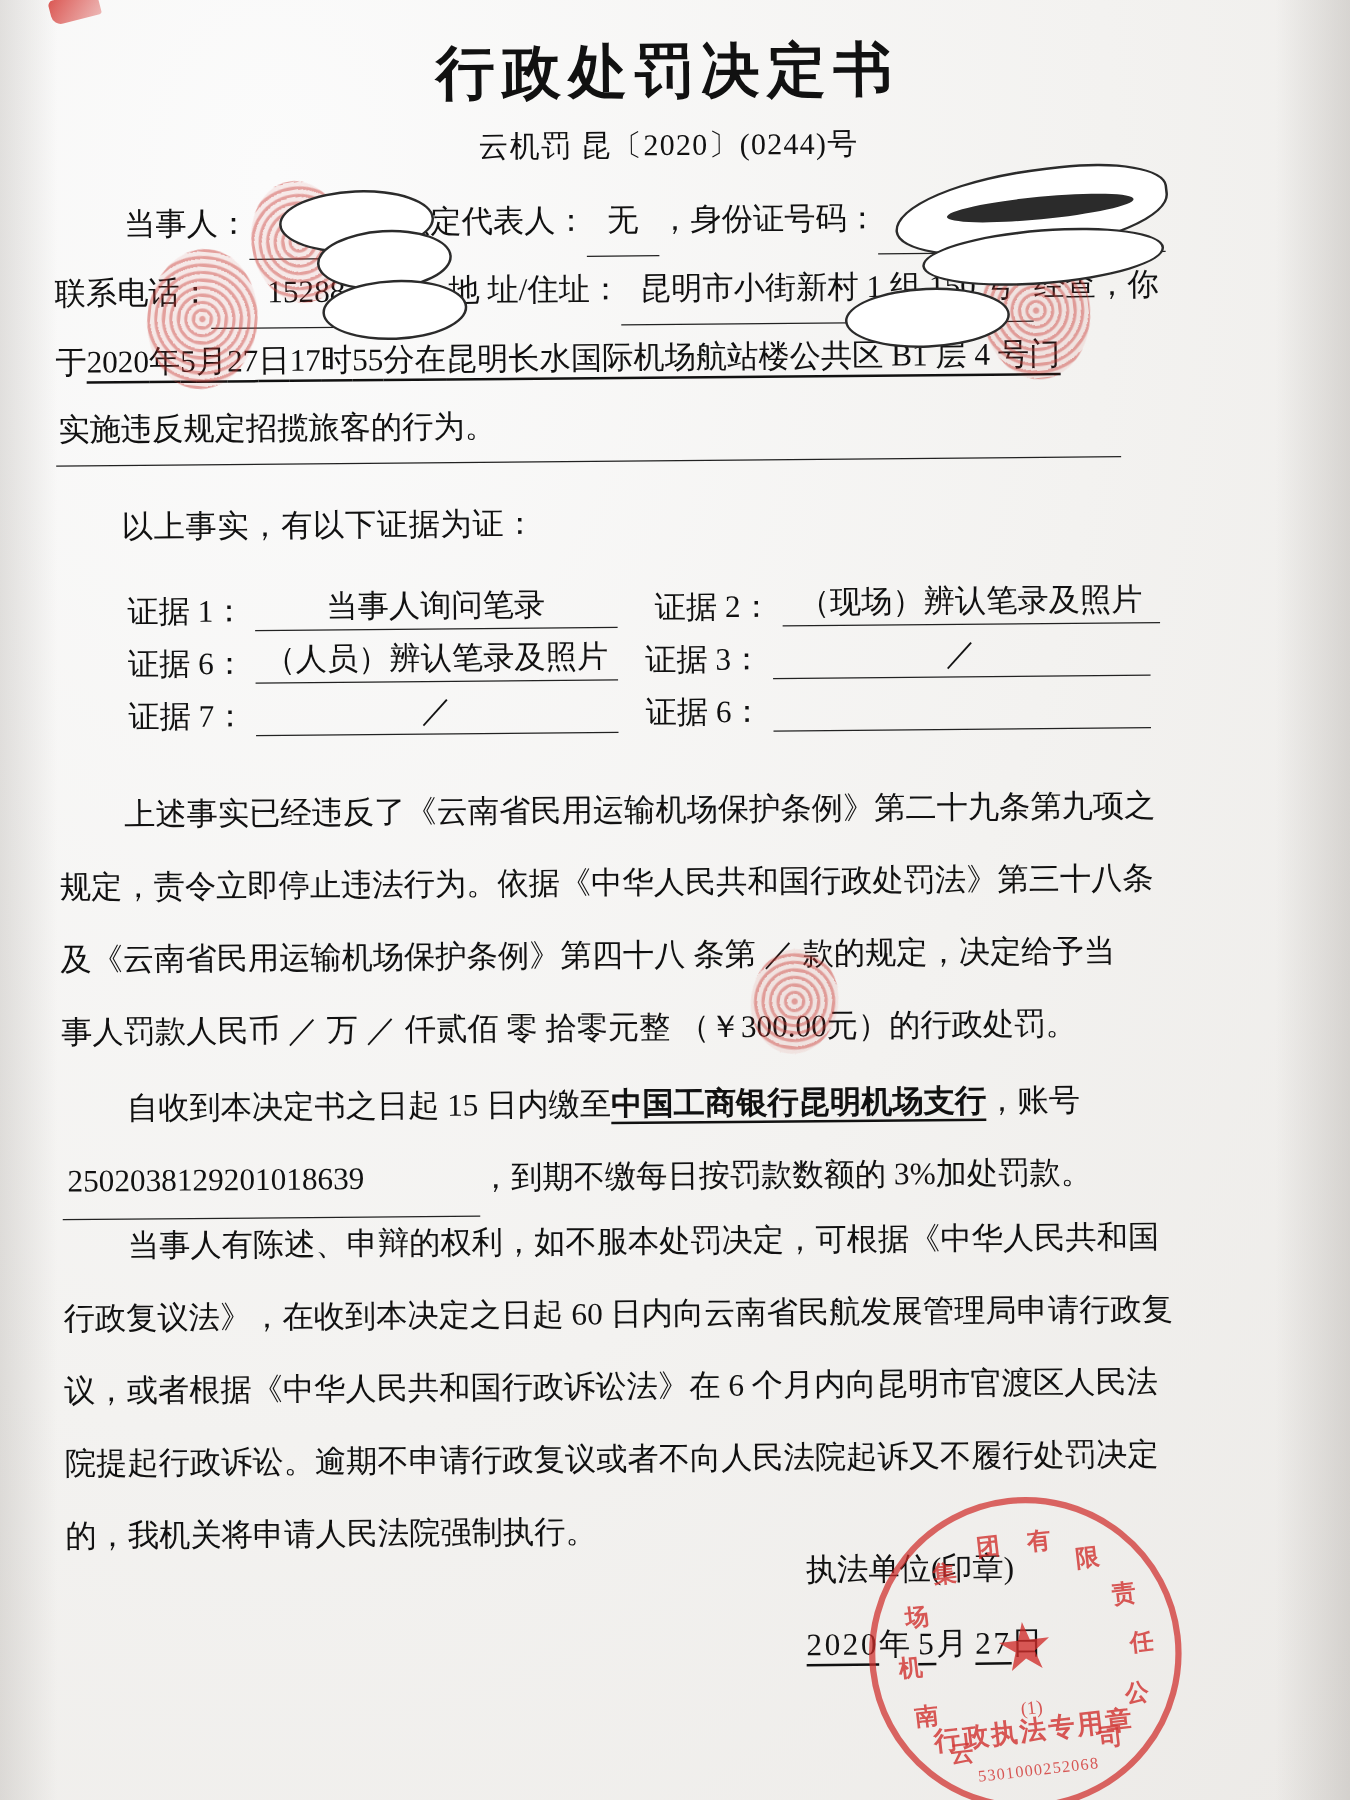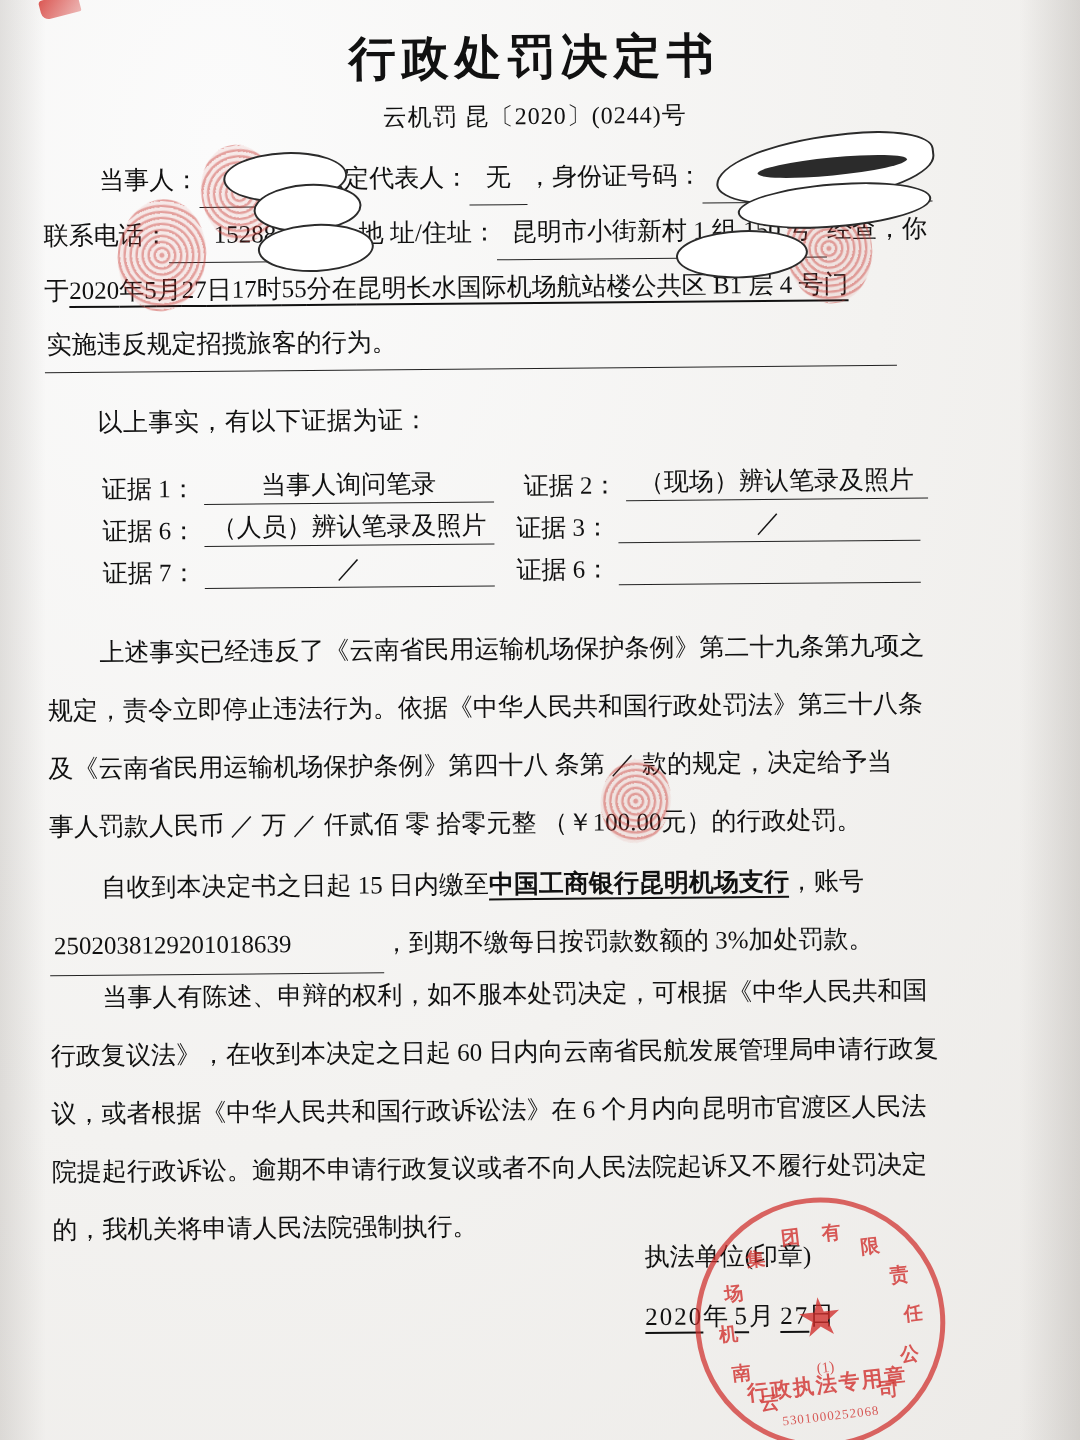--- a/index.html
+++ b/index.html
@@ -309,21 +309,21 @@
         <span class="lbl" style="margin-left:14px">证据 6：</span>
         <span class="val ev-w2"></span>
       </div>
     </div>
 
     <div style="position:absolute;left:48px;top:620px;width:900px;font-size:25px;line-height:58px">
       <div style="text-indent:52px">上述事实已经违反了《云南省民用运输机场保护条例》第二十九条第九项之</div>
       <div>规定，责令立即停止违法行为。依据《中华人民共和国行政处罚法》第三十八条</div>
       <div>及《云南省民用运输机场保护条例》第四十八 条第 ／ 款的规定，决定给予当</div>
       <div>
-        <span>事人罚款人民币 ／ 万 ／ 仟贰佰 零 拾零元整 （￥</span><span>100.00</span><span>元）的行政处罚。</span>
+        <span>事人罚款人民币 ／ 万 ／ 仟贰佰 零 拾零元整 （￥</span><span>300.00</span><span>元）的行政处罚。</span>
       </div>
     </div>
 
     <div style="position:absolute;left:48px;top:855px;width:900px;font-size:25px;line-height:58px">
       <div style="text-indent:52px">
         <span>自收到本决定书之日起 15 日内缴至</span><span class="strong-u">中国工商银行昆明机场支行</span><span>，账号</span>
       </div>
       <div>
         <span class="blank" style="width:330px;text-align:left;padding-left:4px">2502038129201018639</span><span>，到期不缴每日按罚款数额的 3%加处罚款。</span>
       </div>

